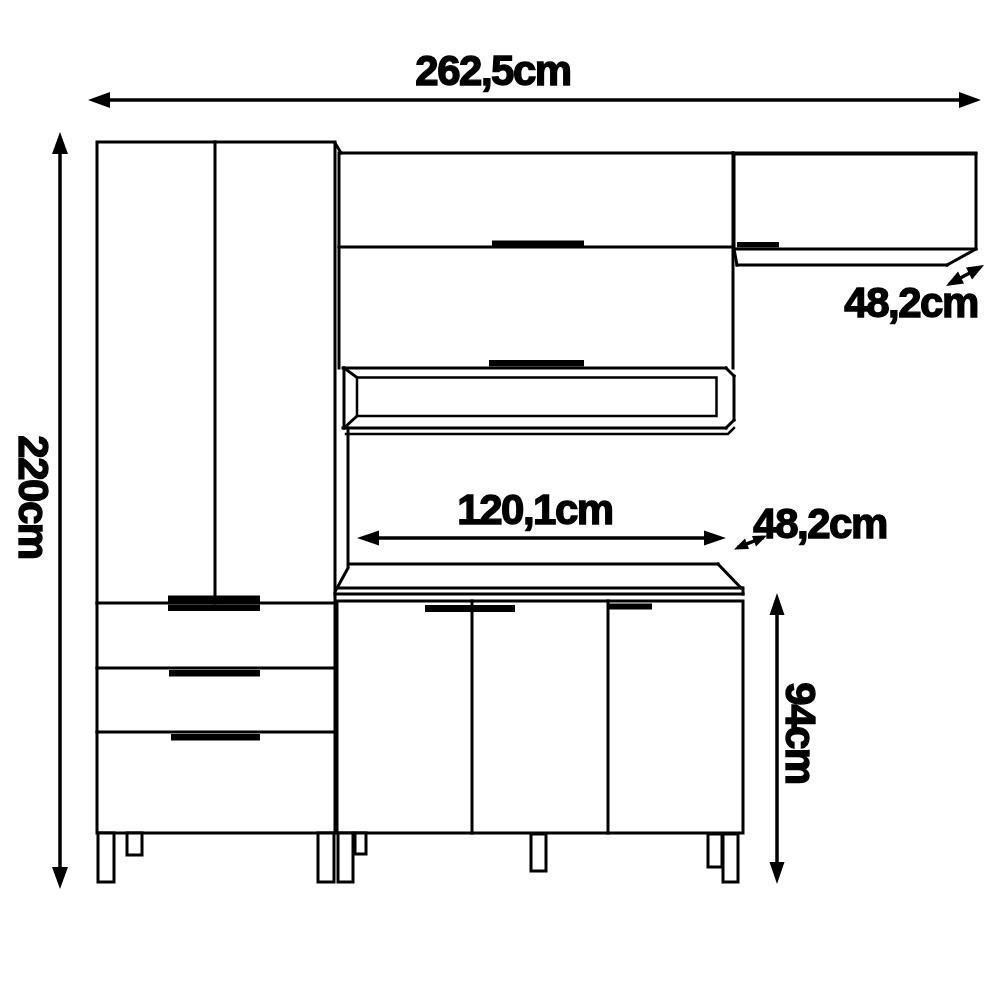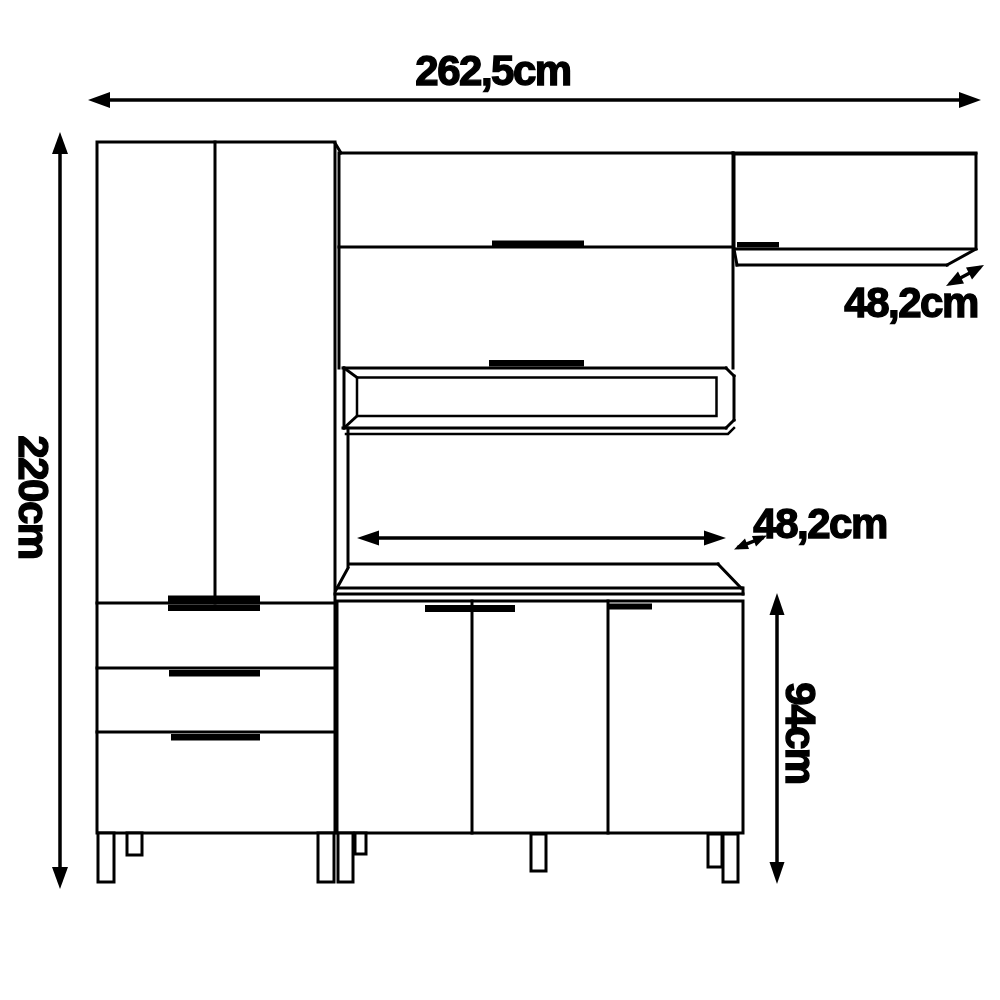--- a/index.html
+++ b/index.html
@@ -145,18 +145,19 @@
       </g>
     </g>
   </svg>
 
   <div class="dim-label" style="left:493px;top:71px;">262,5cm</div>
 
   <div class="dim-label rot90" style="left:33px;top:497px;">220cm</div>
 
   <div class="dim-label" style="left:911px;top:303px;">48,2cm</div>
 
+  <div class="dim-label" style="left:535px;top:510px;">120,1cm</div>
 
   <div class="dim-label" style="left:820px;top:524px;">48,2cm</div>
 
   <div class="dim-label rot90" style="left:800px;top:733px;">94cm</div>
 
 </div>
 
 </body></html>

